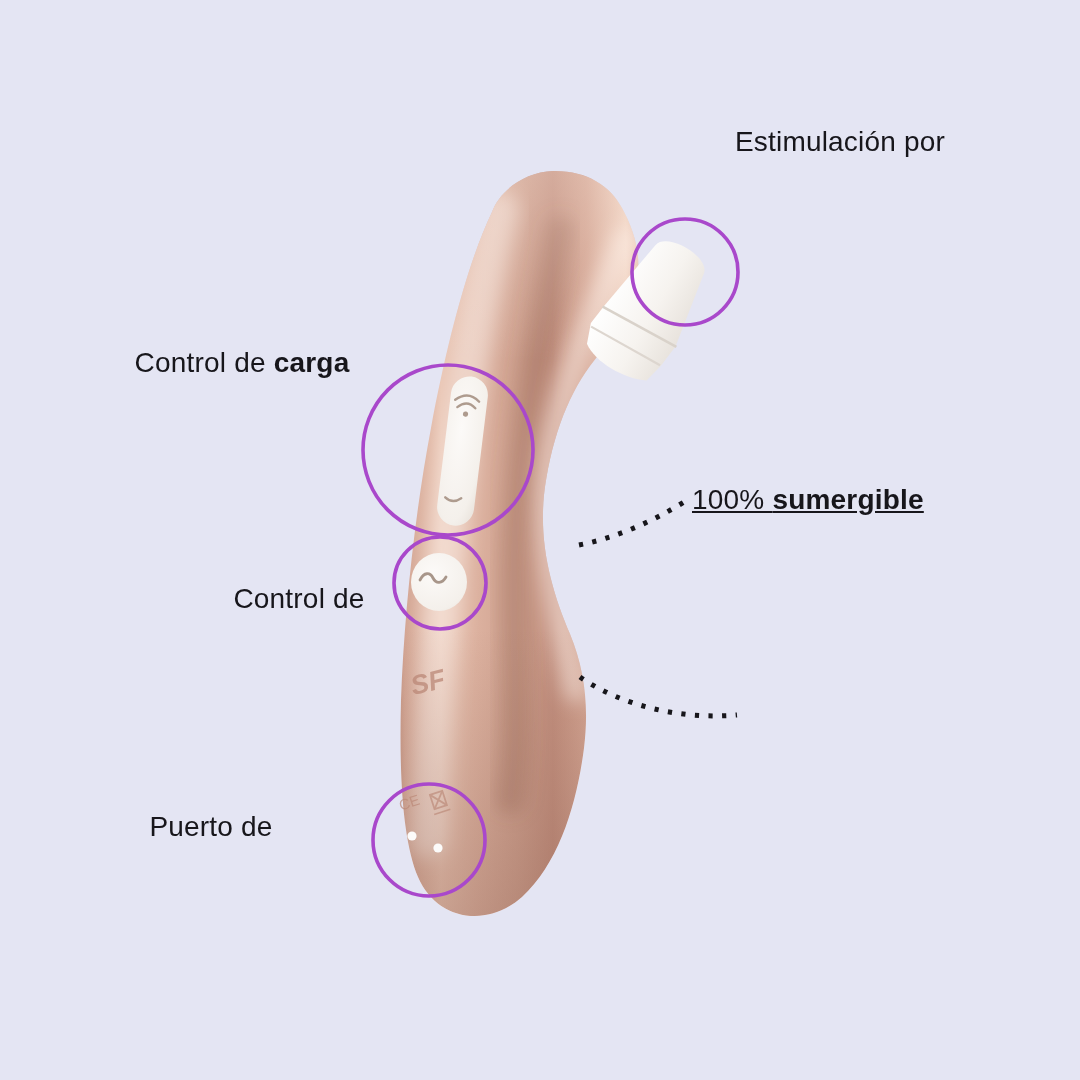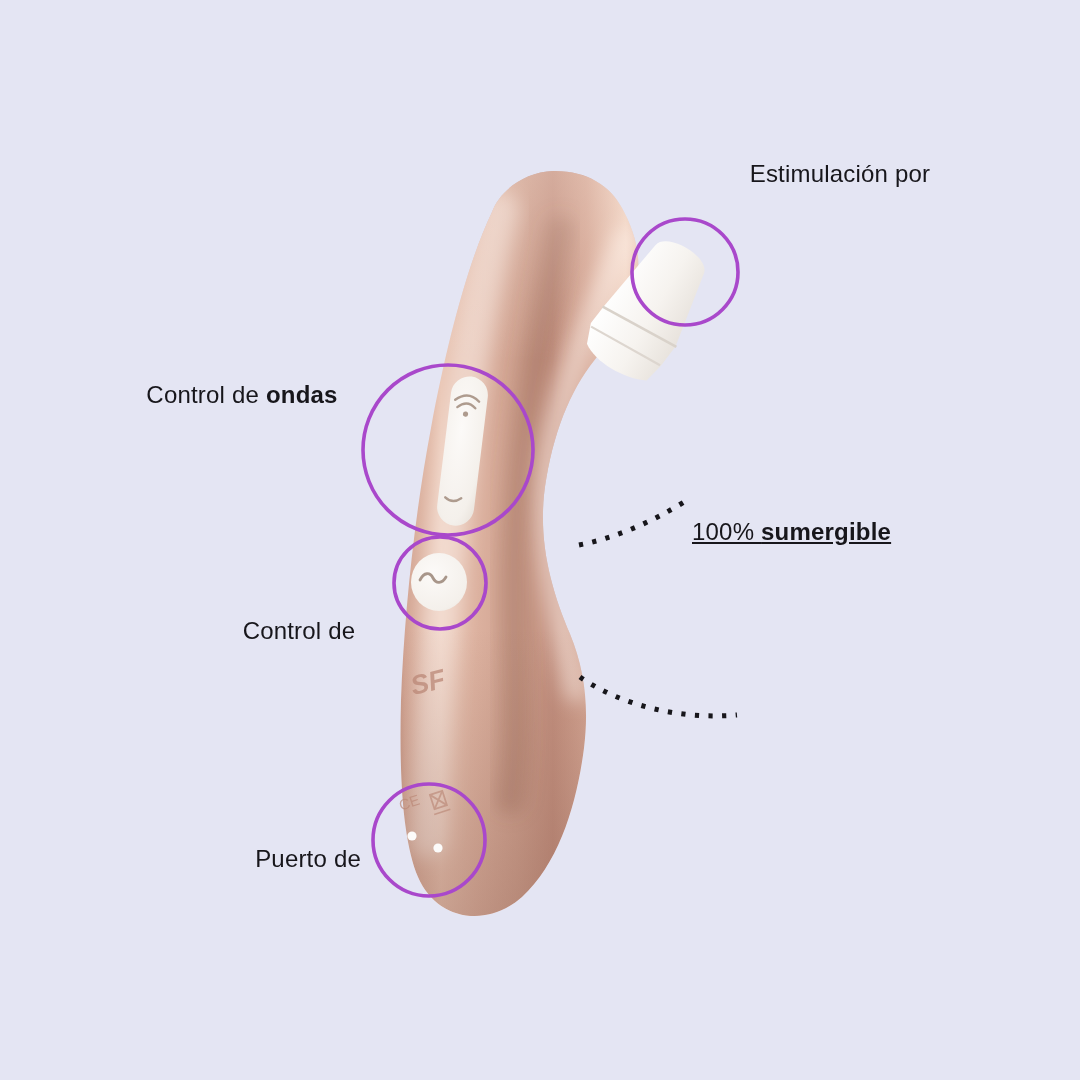--- a/index.html
+++ b/index.html
@@ -7,35 +7,34 @@
     width:1080px; height:1080px;
     background:#E4E5F3;
     font-family:"Liberation Sans", sans-serif;
     overflow:hidden;
   }
   .stage { position:relative; width:1080px; height:1080px; }
   svg.device-layer { position:absolute; left:0; top:0; }
   .annotation {
     position:absolute;
     color:#17161B;
-    font-size:24px;
+    font-size:28px;
     line-height:36px;
     text-align:center;
     letter-spacing:0.2px;
-    margin-top:32px;
   }
   .annotation .ln { white-space:nowrap; }
   .rg { font-weight:400; }
   .bd { font-weight:700; }
   #ann-stimulation   { left:640px; top:124px; width:400px; }
   #ann-pressure      { left:92px;  top:345px; width:300px; }
   #ann-submersible   { left:692px; top:482px; width:330px; text-align:left;text-decoration:underline; }
   #ann-vibration     { left:149px; top:581px; width:300px; }
   #ann-discreet      { left:672px; top:678px; width:300px; }
-  #ann-charging      { left:61px;  top:809px; width:300px;text-align:right; }
+  #ann-charging      { left:61px;  top:809px; width:300px; }
 </style>
 </head>
 <body>
 
 <div class="stage">
 
   <svg class="device-layer" width="1080" height="1080" viewBox="0 0 1080 1080">
     <defs>
       <linearGradient id="bodyGrad" gradientUnits="userSpaceOnUse" x1="385" y1="520" x2="665" y2="520">
         <stop offset="0" stop-color="#B2816F"></stop>
@@ -144,21 +143,21 @@
       <path d="M 579 545 C 615 538 650 523 684 502"></path>
       <path d="M 580 677 C 620 705 680 720 737 715"></path>
     </g>
   </svg>
 
   <div class="annotation" id="ann-stimulation">
     <div class="ln"><span class="rg">Estimulación por</span></div>
   </div>
 
   <div class="annotation" id="ann-pressure">
-    <div class="ln"><span class="rg">Control de </span><span class="bd">ondas</span></div>
+    <div class="ln"><span class="rg">Control de </span><span class="bd">carga</span></div>
   </div>
 
   <div class="annotation" id="ann-submersible">
     <div class="ln"><span class="rg">100% </span><span class="bd">sumergible</span></div>
   </div>
 
   <div class="annotation" id="ann-vibration">
     <div class="ln"><span class="rg">Control de</span></div>
   </div>
 

